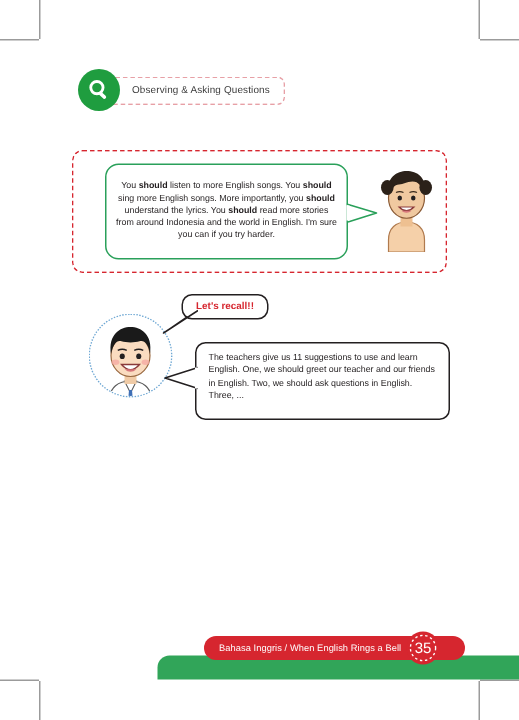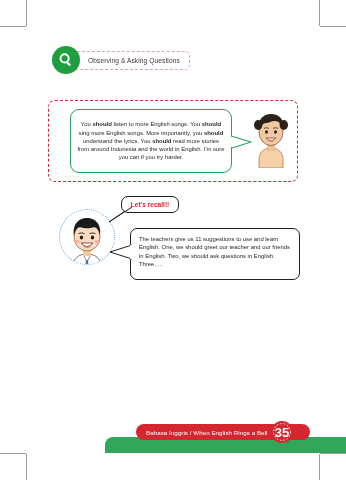--- a/index.html
+++ b/index.html
@@ -250,22 +250,22 @@
     top: 420px;
     width: 24px;
     height: 24px;
   }
   .page-badge .num {
     position: absolute;
     inset: 0;
     display: flex;
     align-items: center;
     justify-content: center;
-    font-size: 13px;
-    font-weight: bold;
+    font-size: 10px;
+    font-weight: normal;
     color: #ffffff;
   }
 </style>
 </head>
 <body>
 
 <div class="page">
 
   <div class="crop crop-tl">
       <i class="h"></i>

